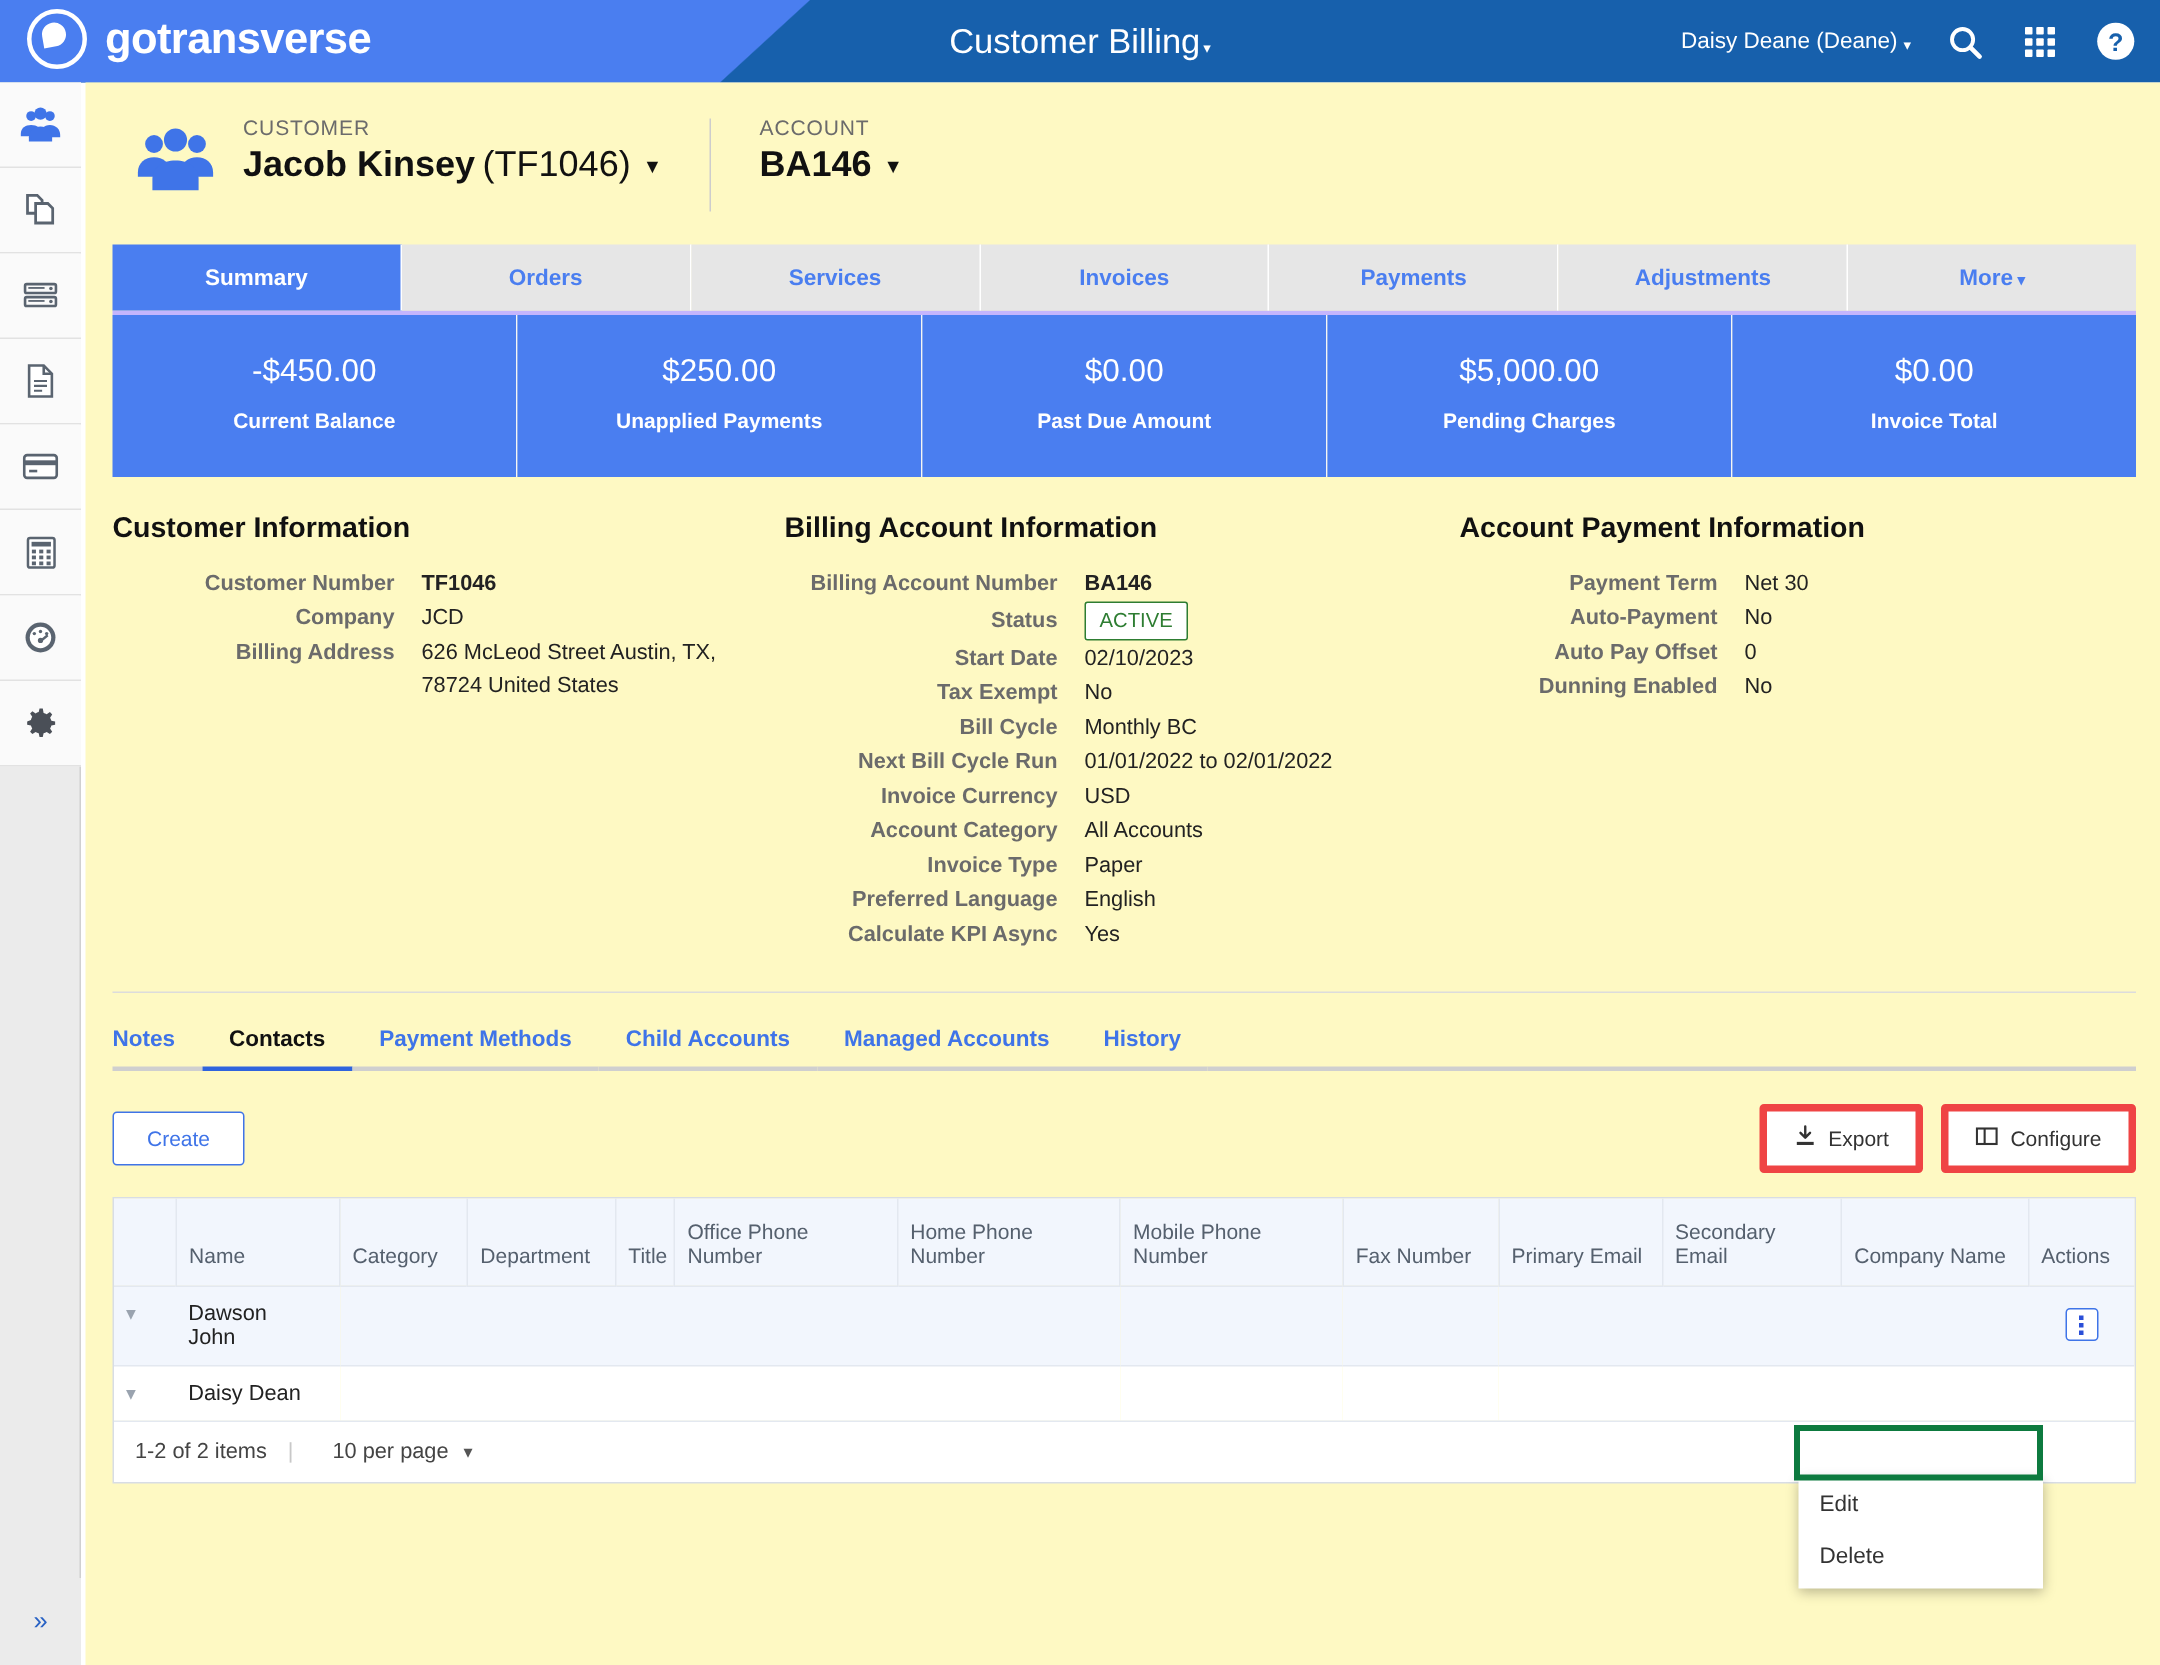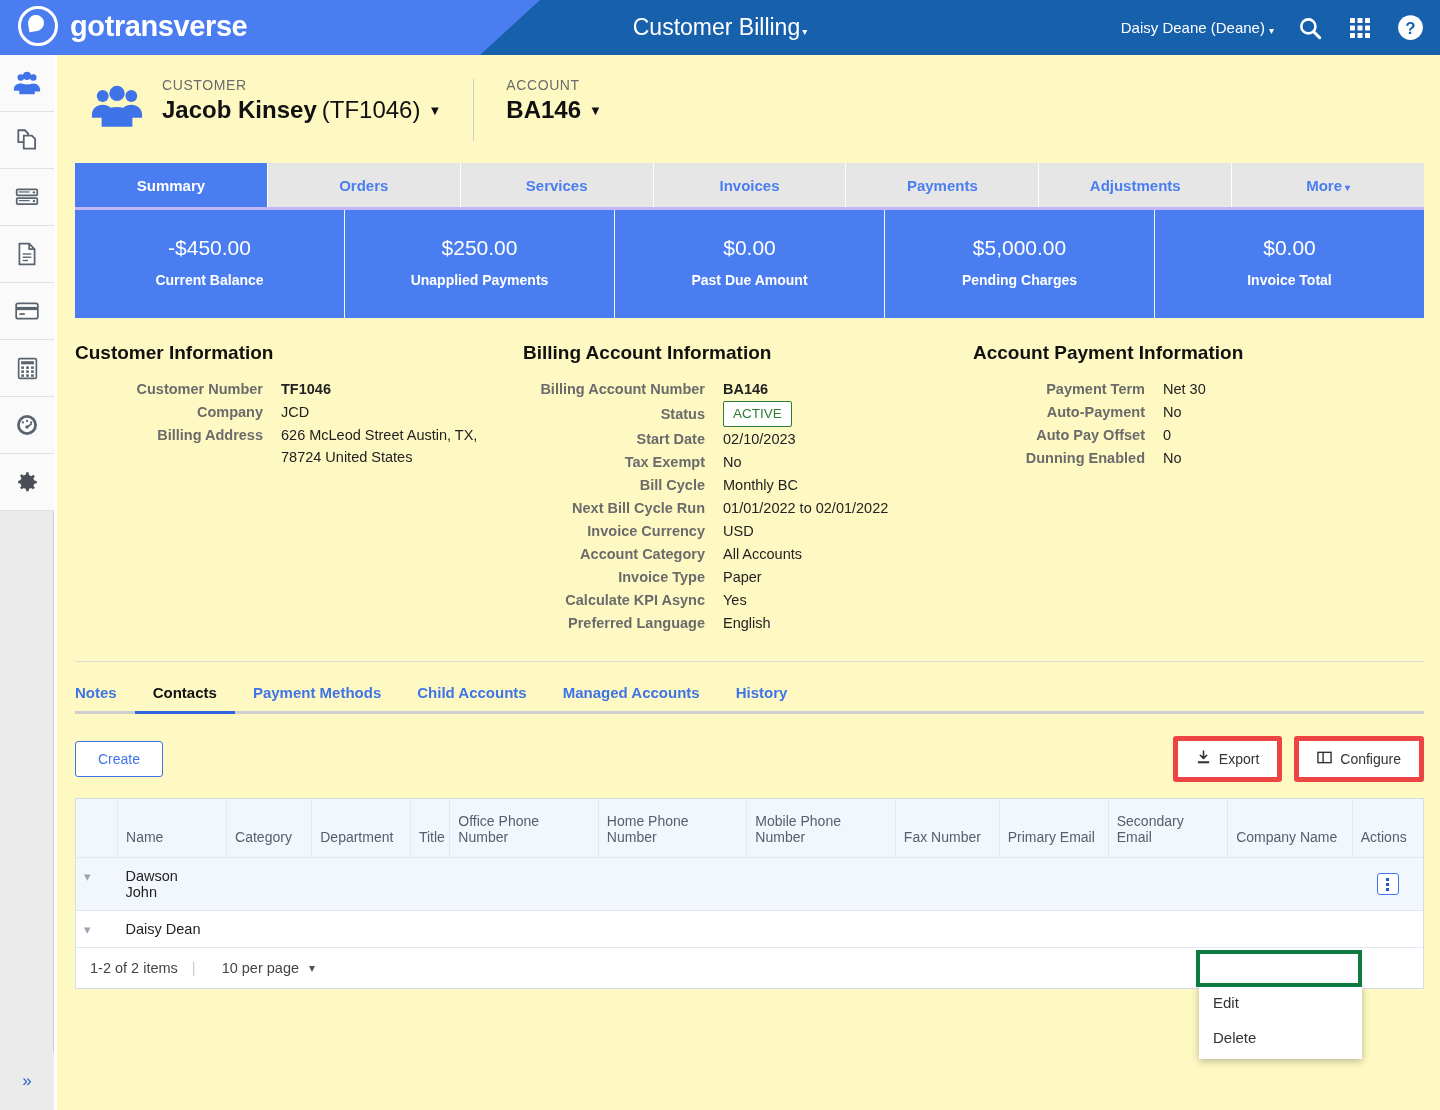--- a/index.html
+++ b/index.html
@@ -446,26 +446,26 @@
         </div>
         <div class="kv">
           <div class="k">Account Category</div>
           <div class="v">All Accounts</div>
         </div>
         <div class="kv">
           <div class="k">Invoice Type</div>
           <div class="v">Paper</div>
         </div>
         <div class="kv">
+          <div class="k" style="line-height:22px">Preferred Language</div>
+          <div class="v">English</div>
+        </div>
+        <div class="kv">
           <div class="k" style="line-height:22px">Calculate KPI Async</div>
           <div class="v">Yes</div>
-        </div>
-        <div class="kv">
-          <div class="k" style="line-height:22px">Preferred Language</div>
-          <div class="v">English</div>
         </div>
       </div>
 
       <div class="info-col c3">
         <div class="info-h">Account Payment Information</div>
         <div class="kv">
           <div class="k">Payment Term</div>
           <div class="v">Net 30</div>
         </div>
         <div class="kv">

